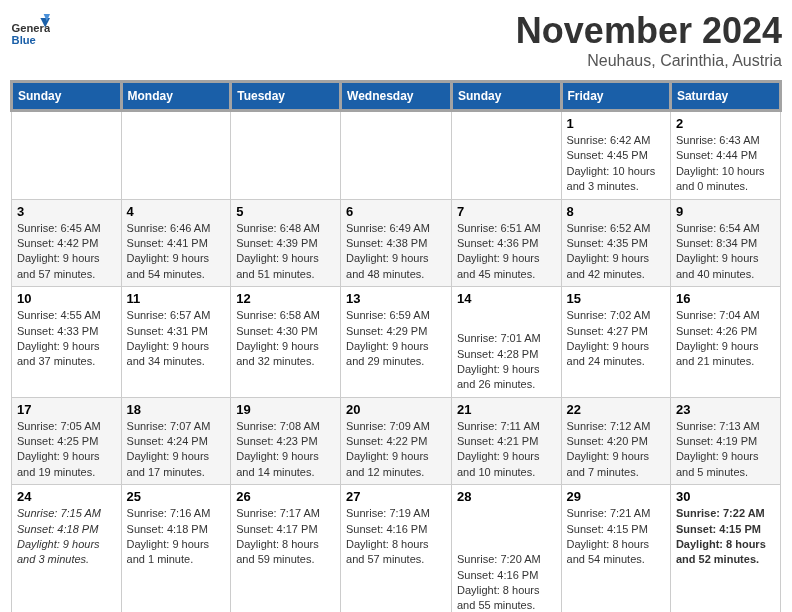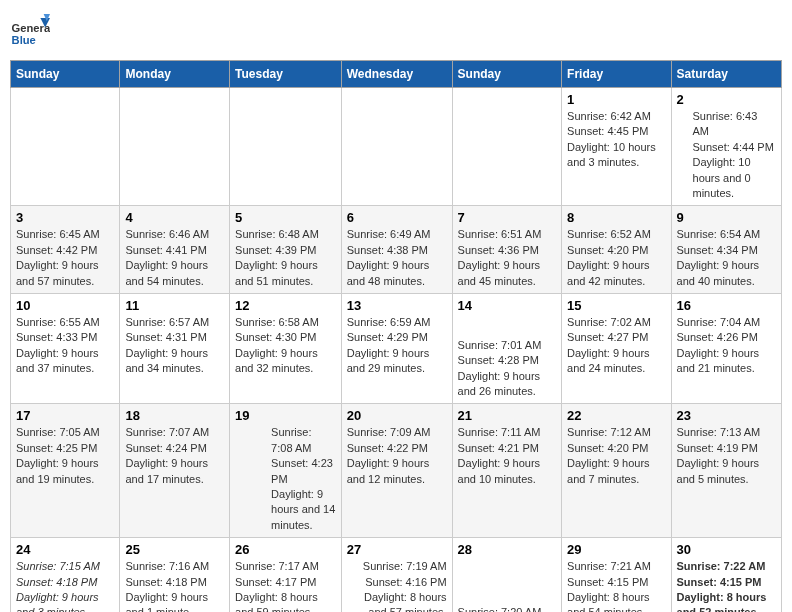--- a/index.html
+++ b/index.html
@@ -44,21 +44,21 @@
       width: 100%;
       border-collapse: collapse;
       font-size: 11px;
     }
     thead tr th {
       background-color: #1a5fa8;
       color: #fff;
       text-align: left;
       padding: 6px 5px;
       font-size: 12px;
-      border: 1px solid #a3a3a3;
+      border: 3px solid #a3a3a3;
     }
     tbody tr td {
       border: 1px solid #ccc;
       vertical-align: top;
       padding: 4px 5px;
       width: 113px;
       min-height: 70px;
       background: #fff;
     }
     tbody tr:nth-child(even) td {
@@ -82,20 +82,24 @@
 <body>
 
 <div class="header-area">
   <div class="logo">
     <svg class="logo-icon" viewBox="0 0 50 50">
       <text x="2" y="28" font-size="14" font-weight="bold" fill="#333">General</text>
       <text x="2" y="42" font-size="14" font-weight="bold" fill="#1a5fa8">Blue</text>
       <polygon points="38,10 50,10 44,22" fill="#1a5fa8"></polygon>
       <polygon points="42,5 50,5 46,14" fill="#4a90d9"></polygon>
     </svg>
+  </div>
+  <div class="title-area">
+    <div class="month-title">November 2024</div>
+    <div class="subtitle">Neuhaus, Carinthia, Austria</div>
   </div>
 </div>
 
 <table>
   <thead>
     <tr>
       <th>Sunday</th>
       <th>Monday</th>
       <th>Tuesday</th>
       <th>Wednesday</th>
@@ -112,21 +116,21 @@
         <td class="empty-cell"></td>
         <td class="empty-cell"></td>
         <td>
           <span class="day-num">1</span>
           <div class="day-info" style="white-space: pre-line;">Sunrise: 6:42 AM
 Sunset: 4:45 PM
 Daylight: 10 hours and 3 minutes.</div>
         </td>
         <td>
           <span class="day-num">2</span>
-          <div class="day-info" style="white-space: pre-line; margin-left: 16px;">Sunrise: 6:43 AM
+          <div class="day-info" style="white-space: pre-line;">Sunrise: 6:43 AM
 Sunset: 4:44 PM
 Daylight: 10 hours and 0 minutes.</div>
         </td>
       </tr>
       <tr>
         <td>
           <span class="day-num">3</span>
           <div class="day-info" style="white-space: pre-line;">Sunrise: 6:45 AM
 Sunset: 4:42 PM
 Daylight: 9 hours and 57 minutes.</div>
@@ -151,34 +155,34 @@
         </td>
         <td>
           <span class="day-num">7</span>
           <div class="day-info" style="white-space: pre-line;">Sunrise: 6:51 AM
 Sunset: 4:36 PM
 Daylight: 9 hours and 45 minutes.</div>
         </td>
         <td>
           <span class="day-num">8</span>
           <div class="day-info" style="white-space: pre-line;">Sunrise: 6:52 AM
-Sunset: 4:20 PM
+Sunset: 4:35 PM
 Daylight: 9 hours and 42 minutes.</div>
         </td>
         <td>
           <span class="day-num">9</span>
           <div class="day-info" style="white-space: pre-line;">Sunrise: 6:54 AM
-Sunset: 4:34 PM
+Sunset: 8:34 PM
 Daylight: 9 hours and 40 minutes.</div>
         </td>
       </tr>
       <tr>
         <td>
           <span class="day-num">10</span>
-          <div class="day-info" style="white-space: pre-line;">Sunrise: 6:55 AM
+          <div class="day-info" style="white-space: pre-line;">Sunrise: 4:55 AM
 Sunset: 4:33 PM
 Daylight: 9 hours and 37 minutes.</div>
         </td>
         <td>
           <span class="day-num">11</span>
           <div class="day-info" style="white-space: pre-line;">Sunrise: 6:57 AM
 Sunset: 4:31 PM
 Daylight: 9 hours and 34 minutes.</div>
         </td>
         <td>
@@ -220,21 +224,21 @@
 Daylight: 9 hours and 19 minutes.</div>
         </td>
         <td>
           <span class="day-num">18</span>
           <div class="day-info" style="white-space: pre-line;">Sunrise: 7:07 AM
 Sunset: 4:24 PM
 Daylight: 9 hours and 17 minutes.</div>
         </td>
         <td>
           <span class="day-num">19</span>
-          <div class="day-info" style="white-space: pre-line; margin-left: 36px;">Sunrise: 7:08 AM
+          <div class="day-info" style="white-space: pre-line;">Sunrise: 7:08 AM
 Sunset: 4:23 PM
 Daylight: 9 hours and 14 minutes.</div>
         </td>
         <td>
           <span class="day-num">20</span>
           <div class="day-info" style="white-space: pre-line;">Sunrise: 7:09 AM
 Sunset: 4:22 PM
 Daylight: 9 hours and 12 minutes.</div>
         </td>
         <td>
@@ -270,21 +274,21 @@
 Daylight: 9 hours and 1 minute.</div>
         </td>
         <td>
           <span class="day-num">26</span>
           <div class="day-info" style="white-space: pre-line;">Sunrise: 7:17 AM
 Sunset: 4:17 PM
 Daylight: 8 hours and 59 minutes.</div>
         </td>
         <td>
           <span class="day-num">27</span>
-          <div class="day-info" style="white-space: pre-line; text-align: right;">Sunrise: 7:19 AM
+          <div class="day-info" style="white-space: pre-line;">Sunrise: 7:19 AM
 Sunset: 4:16 PM
 Daylight: 8 hours and 57 minutes.</div>
         </td>
         <td>
           <span class="day-num">28</span>
           <div class="day-info" style="white-space: pre-line; margin-top: 48px;">Sunrise: 7:20 AM
 Sunset: 4:16 PM
 Daylight: 8 hours and 55 minutes.</div>
         </td>
         <td>

